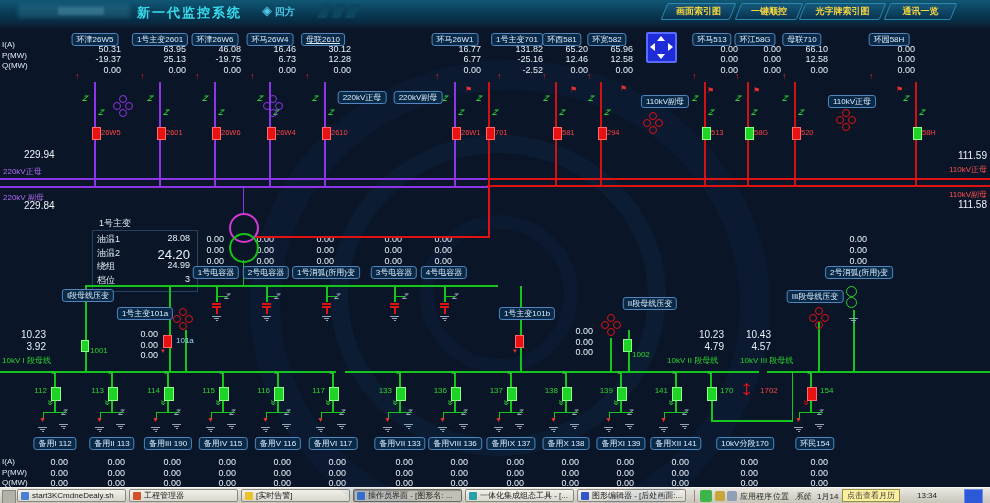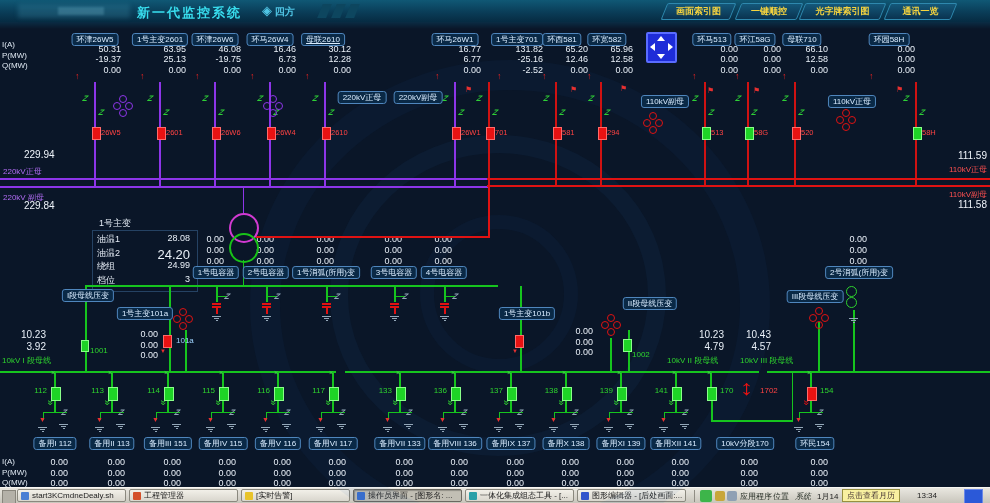--- a/index.html
+++ b/index.html
@@ -450,21 +450,21 @@
     <div class="brk" style="left: 164px; top: 387px; width: 8px; height: 12px; background: rgb(30, 212, 38); border: 1px solid rgb(138, 255, 138);"></div>
     <div class="smtxt" style="left: 138px; top: 386px; color: rgb(46, 211, 46); font-size: 8px; width: 22px; text-align: right;">114</div>
     <div class="smtxt" style="left: 162px; top: 396px; color: rgb(46, 211, 46); font-size: 10px; letter-spacing: -2px; transform: rotate(90deg);">»</div>
     <div class="w" style="left: 167.25px; top: 399px; width: 1.5px; height: 13px; background: rgb(22, 196, 30);"></div>
     <div class="w" style="left: 156px; top: 412px; width: 24px; height: 1px; background: rgb(22, 196, 30);"></div>
     <div class="w" style="left: 156px; top: 412px; width: 1px; height: 8px; background: rgb(22, 196, 30);"></div>
     <div class="smtxt" style="left: 152px; top: 416px; color: rgb(232, 48, 48); font-size: 7px;">▼</div>
     <div class="gnd" style="left: 151px; top: 427px;"></div>
     <div class="ztxt" style="left: 175px; top: 408px; color: rgb(147, 167, 184);">Z</div>
     <div class="gnd" style="left: 172px; top: 424px;"></div>
-    <div class="lblbtn" style="left: 168px; top: 437px;">备用III 151</div>
+    <div class="lblbtn" style="left: 168px; top: 437px;">备用III 190</div>
     <div class="valcol" style="left: 141px; top: 457px; width: 40px;">0.00</div>
     <div class="valcol" style="left: 141px; top: 467.5px; width: 40px;">0.00</div>
     <div class="valcol" style="left: 141px; top: 478px; width: 40px;">0.00</div>
     <div class="smtxt" style="left: 219px; top: 369px; color: rgb(73, 216, 79); font-size: 7px;">×</div>
     <div class="w" style="left: 222.25px; top: 372px; width: 1.5px; height: 15px; background: rgb(22, 196, 30);"></div>
     <div class="brk" style="left: 219px; top: 387px; width: 8px; height: 12px; background: rgb(30, 212, 38); border: 1px solid rgb(138, 255, 138);"></div>
     <div class="smtxt" style="left: 193px; top: 386px; color: rgb(46, 211, 46); font-size: 8px; width: 22px; text-align: right;">115</div>
     <div class="smtxt" style="left: 217px; top: 396px; color: rgb(46, 211, 46); font-size: 10px; letter-spacing: -2px; transform: rotate(90deg);">»</div>
     <div class="w" style="left: 222.25px; top: 399px; width: 1.5px; height: 13px; background: rgb(22, 196, 30);"></div>
     <div class="w" style="left: 211px; top: 412px; width: 24px; height: 1px; background: rgb(22, 196, 30);"></div>

